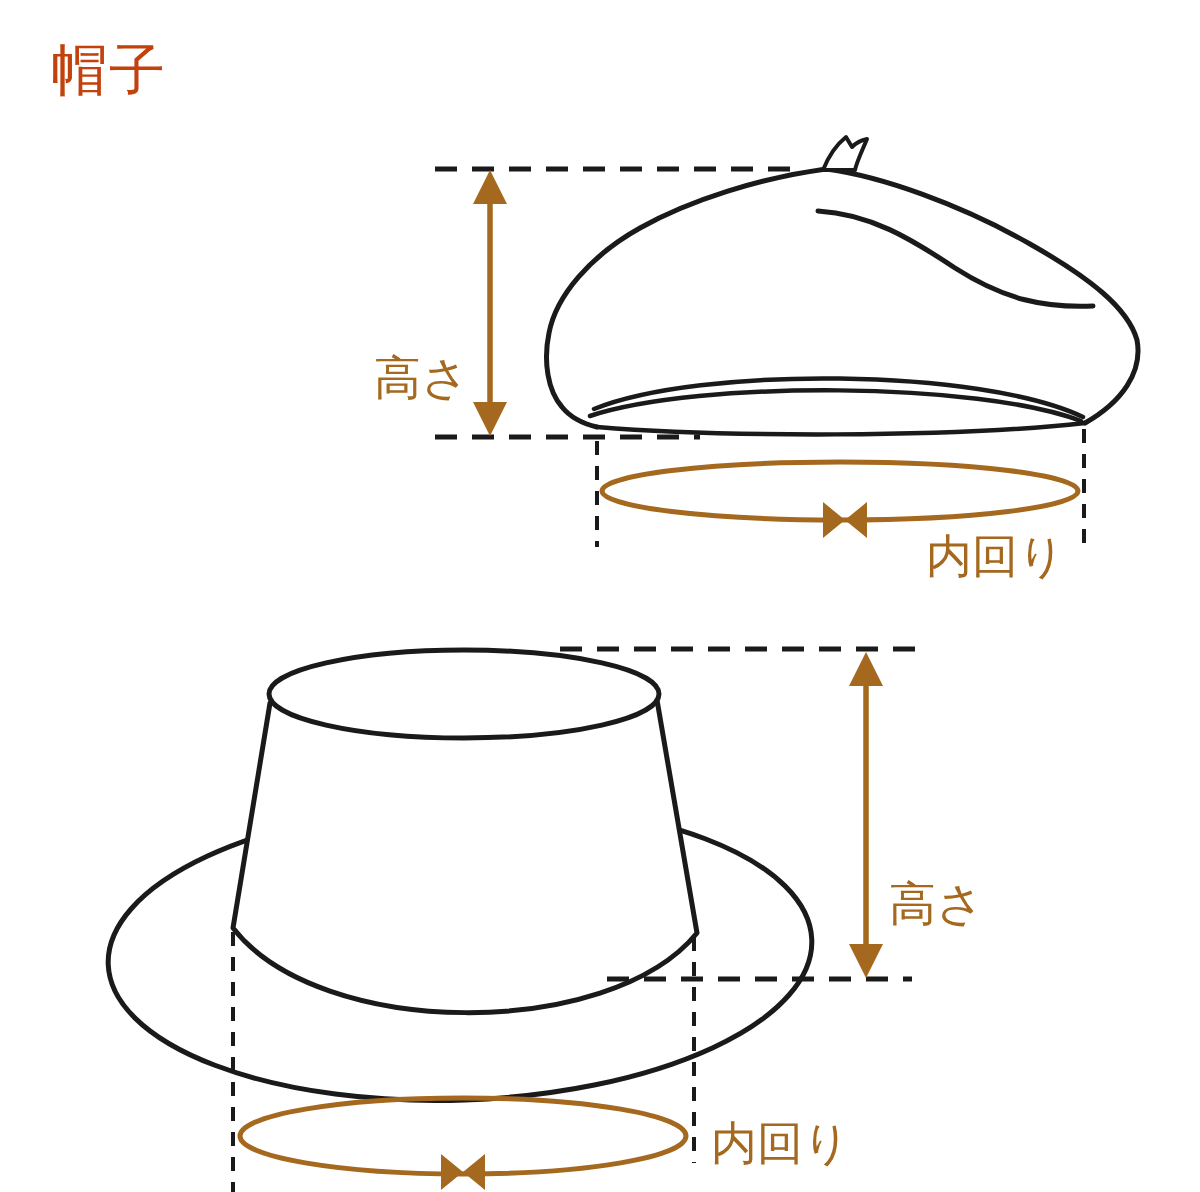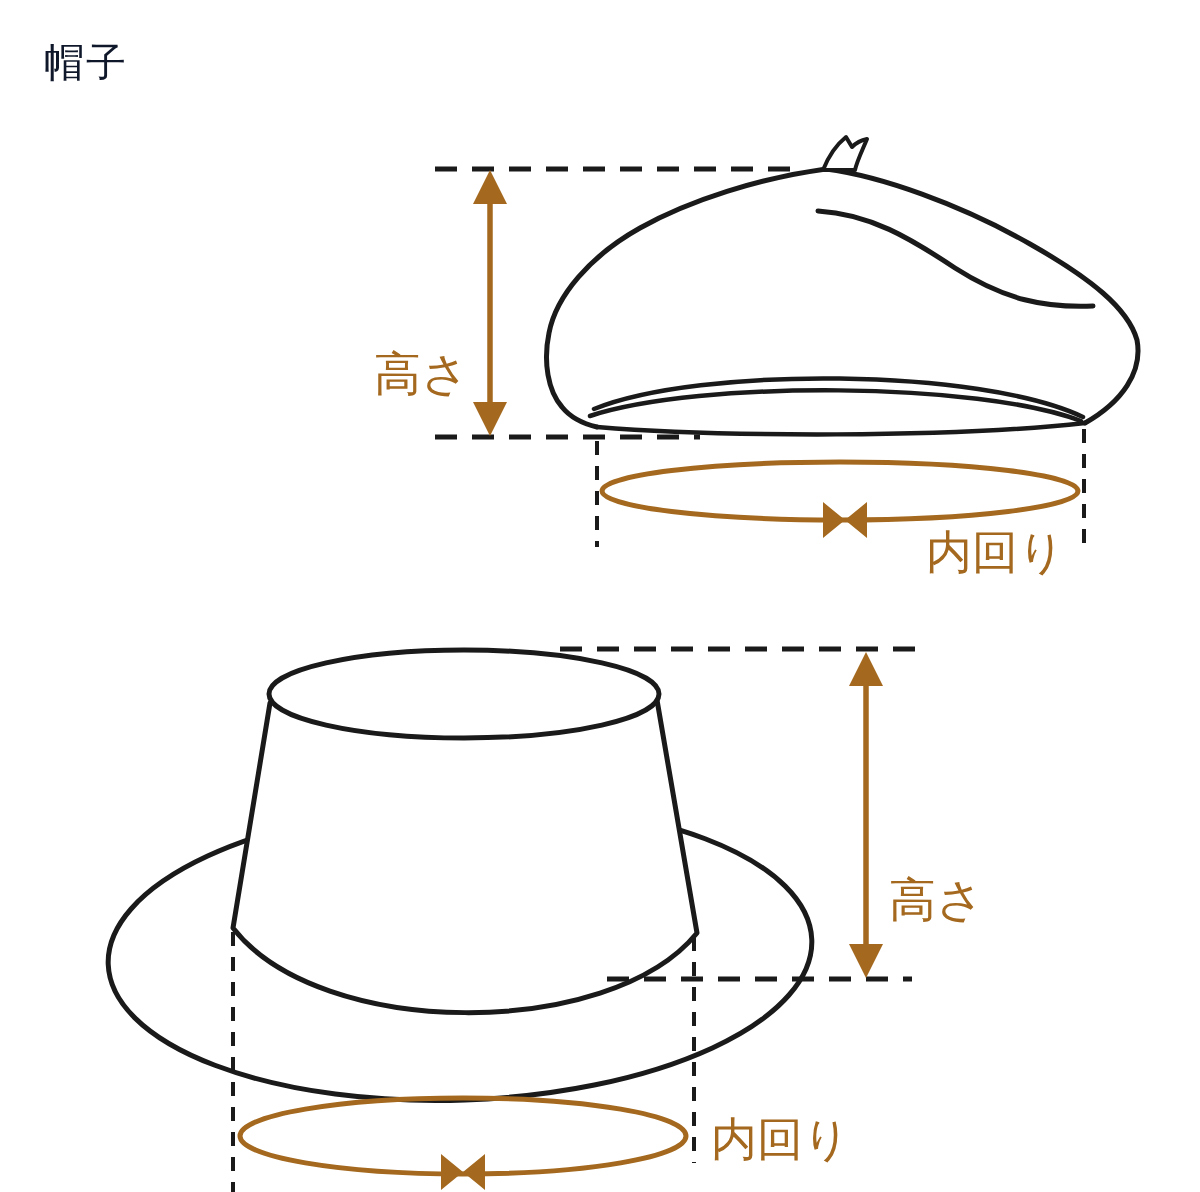--- a/index.html
+++ b/index.html
@@ -6,26 +6,26 @@
   .canvas{
     position:relative;
     width:1200px;height:1192px;
     background:#ffffff;
     overflow:hidden;
     font-family:"DejaVu Sans","Liberation Sans",sans-serif;
   }
   .canvas svg{position:absolute;left:0;top:0;}
   .label{position:absolute;line-height:1;white-space:nowrap;}
   .title{
-    left:44px;top:42px;
-    font-size:40px;
-    color:#0f172a;
+    left:51px;top:42px;
+    font-size:56px;
+    color:#c2410c;
     letter-spacing:2px;
   }
-  .annot{color:#a4691e;font-family:Liberation Mono, monospace;}
+  .annot{color:#a4691e;}
   .beret-height{left:374px;top:354px;font-size:47px;}
   .beret-inner{left:926px;top:533px;font-size:46px;}
   .fedora-height{left:889px;top:880px;font-size:47px;}
   .fedora-inner{left:711px;top:1120px;font-size:46px;}
 </style>
 </head>
 <body>
 
 <div class="canvas">
 

